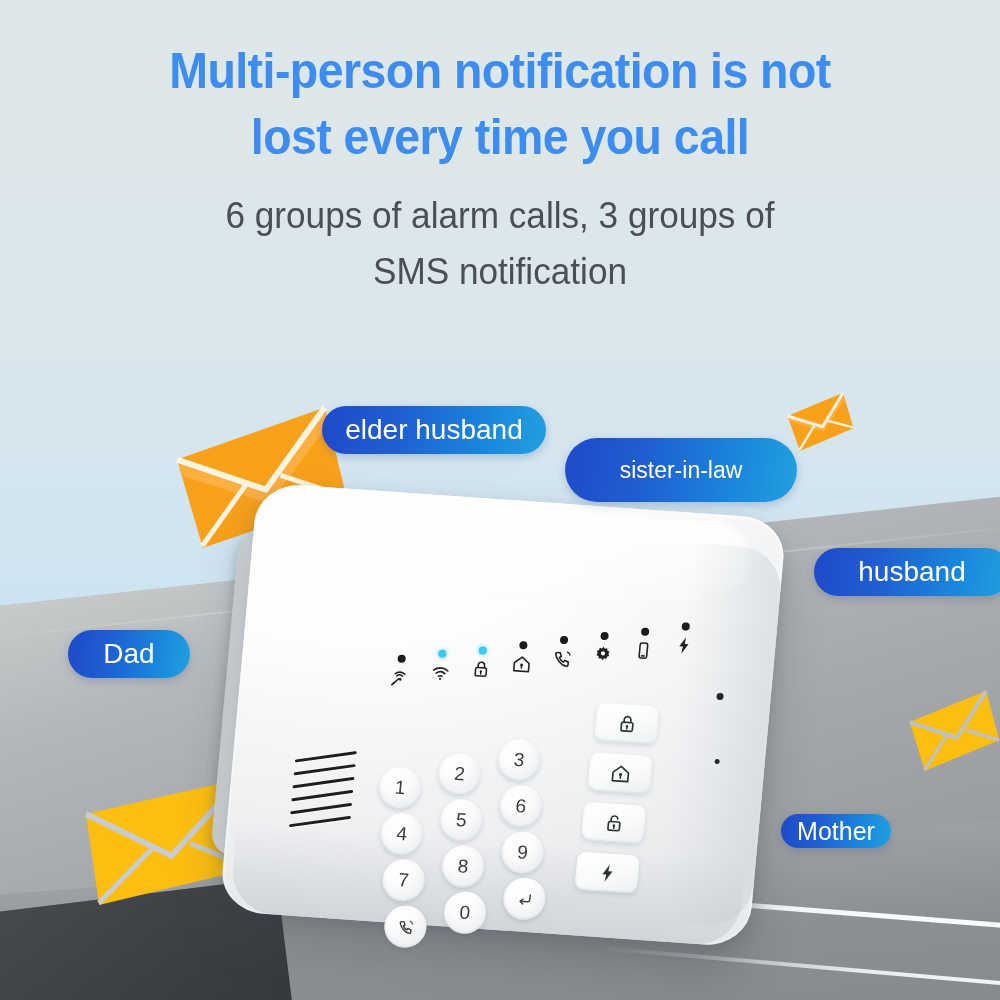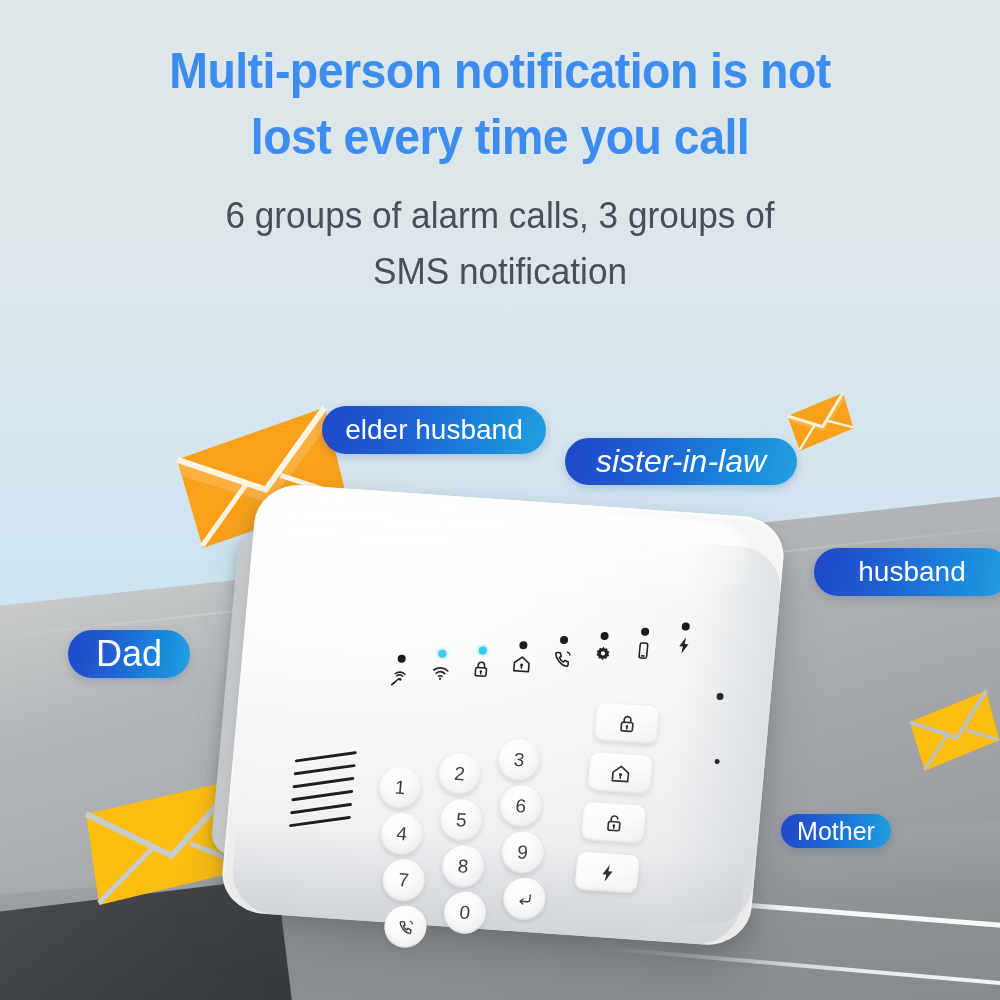--- a/index.html
+++ b/index.html
@@ -83,23 +83,23 @@
   .pill{
     position:absolute;display:flex;align-items:center;justify-content:center;
     border-radius:999px;color:#fff;white-space:nowrap;
     background:linear-gradient(100deg,#1f49c9 0%,#1f5fd2 35%,#1a84db 70%,#22a0e0 100%);
     box-shadow:0 3px 8px rgba(20,60,140,.22);
     font-weight:400;
   }
   .pill span{display:block;}
 
   #pill-elder-brother{left:322px;top:406px;width:224px;height:48px;font-size:28px;}
-  #pill-sister-in-law{left:565px;top:438px;width:232px;height:47px;font-size:32px;font-style:italic;}
+  #pill-sister-in-law{left:565px;top:438px;width:232px;height:64px;font-size:23px;}
   #pill-husband{left:814px;top:548px;width:196px;height:48px;font-size:28px;}
-  #pill-dad{left:68px;top:630px;width:122px;height:48px;font-size:36px;}
+  #pill-dad{left:68px;top:630px;width:122px;height:48px;font-size:28px;}
   #pill-mother{left:781px;top:814px;width:110px;height:34px;font-size:25px;}
 
   
   .env{position:absolute;}
   .env svg{display:block;width:100%;height:100%;overflow:visible;}
 
   #envelope-top-left{left:183px;top:424px;width:160px;height:110px;transform:rotate(-15deg);}
   #envelope-top-right{left:790px;top:400px;width:62px;height:44px;transform:rotate(-18deg);}
   #envelope-bottom-left{left:88px;top:786px;width:163px;height:112px;transform:rotate(-7deg);}
   #envelope-bottom-right{left:912px;top:700px;width:86px;height:62px;transform:rotate(-16deg);}

